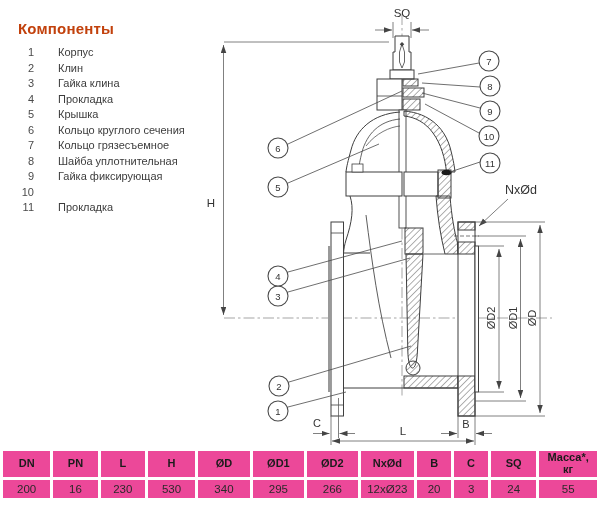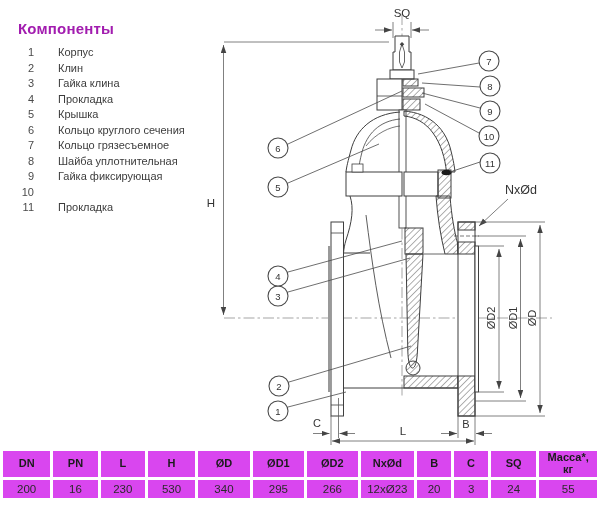--- a/index.html
+++ b/index.html
@@ -2,35 +2,35 @@
 <html><head>
 <meta charset="utf-8">
 <style>
   html,body{margin:0;padding:0;background:#fff;}
   .stage{
     position:relative;width:600px;height:520px;background:#ffffff;overflow:hidden;
     font-family:"Liberation Sans",sans-serif;
   }
   
   .components{position:absolute;left:18px;top:20px;width:210px;}
-  .components .title{font-size:15px;font-weight:bold;color:#a21caf;letter-spacing:.2px;margin:0 0 9px 0;}
+  .components .title{font-size:15px;font-weight:bold;color:#c2410c;letter-spacing:.2px;margin:0 0 9px 0;}
   .crow{display:flex;align-items:baseline;height:15.5px;font-size:11px;color:#3c3c3c;}
   .cnum{width:16px;text-align:right;color:#4a4a4a;flex:0 0 16px;}
   .clabel{margin-left:24px;white-space:nowrap;}
   
   svg.drawing{position:absolute;left:200px;top:0;width:400px;height:450px;}
   svg.drawing text{font-family:"Liberation Sans",sans-serif;fill:#333;}
   
   .dim-table{
     position:absolute;left:3px;top:451px;width:594px;
     display:grid;grid-template-columns:46fr 43fr 43fr 46fr 50fr 50fr 49fr 52fr 33fr 33fr 44fr 56fr;
     grid-auto-rows:auto;gap:3px;
   }
   .dim-table .cell{
-    background:#d946ef;display:flex;align-items:center;justify-content:center;
+    background:#ec4899;display:flex;align-items:center;justify-content:center;
     text-align:center;color:#2a2a2a;
   }
   .dim-table .hdr{height:26px;font-size:11px;font-weight:bold;color:#1b1b1b;line-height:1.05;padding:0 2px;}
   .dim-table .val{height:18px;font-size:11.5px;}
 </style>
 </head>
 <body>
 
 <div class="stage">
 

